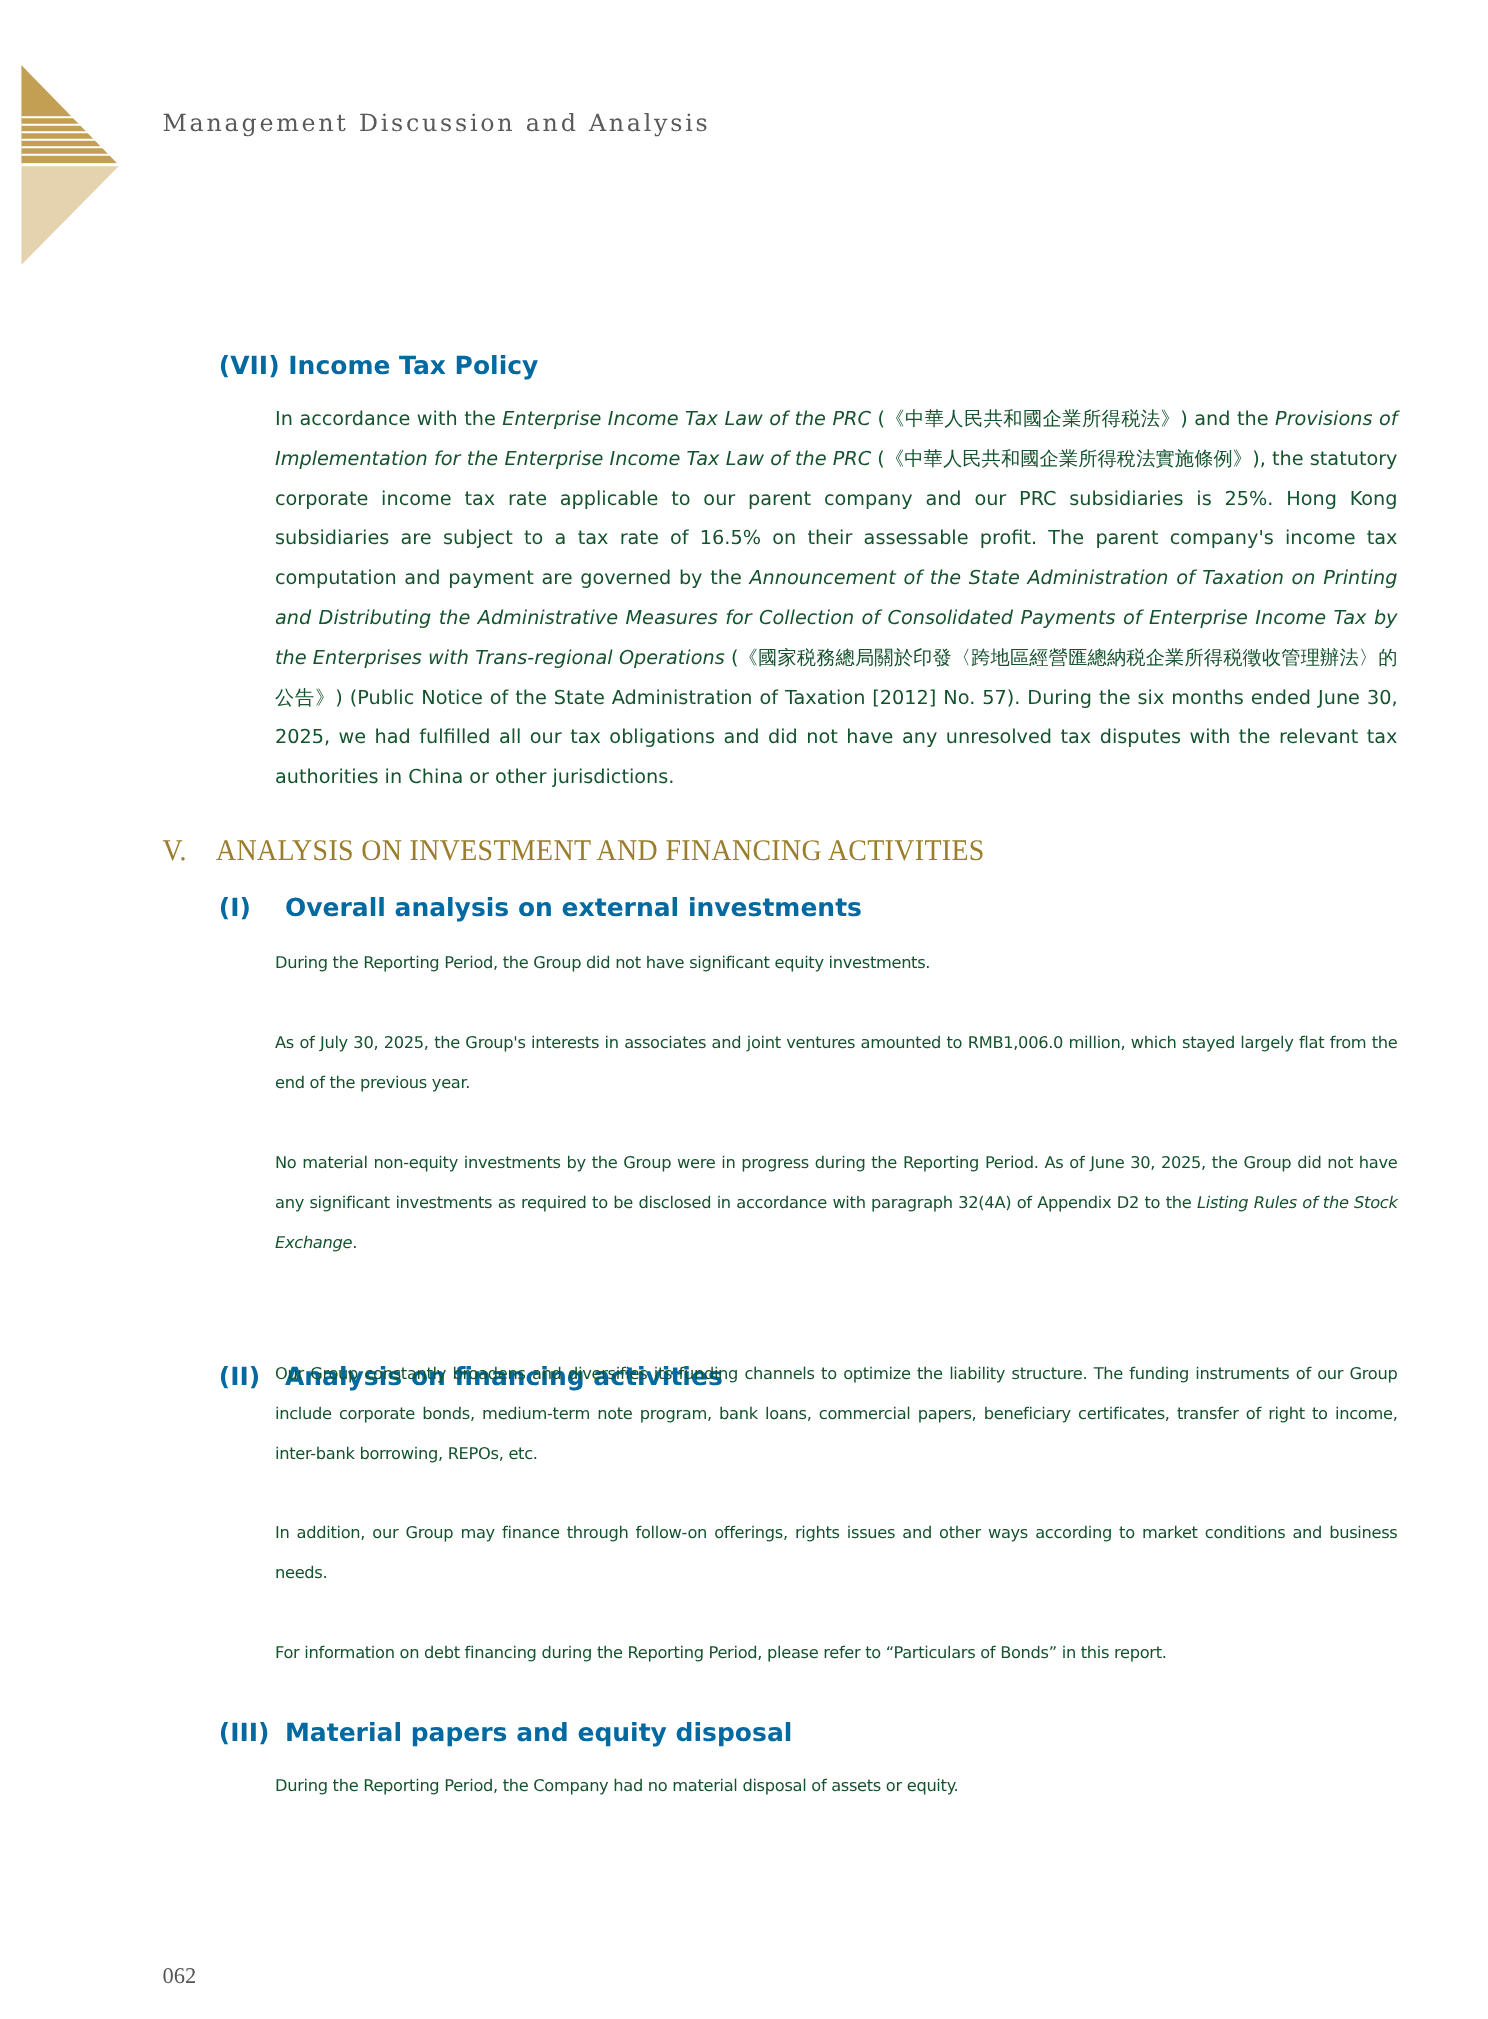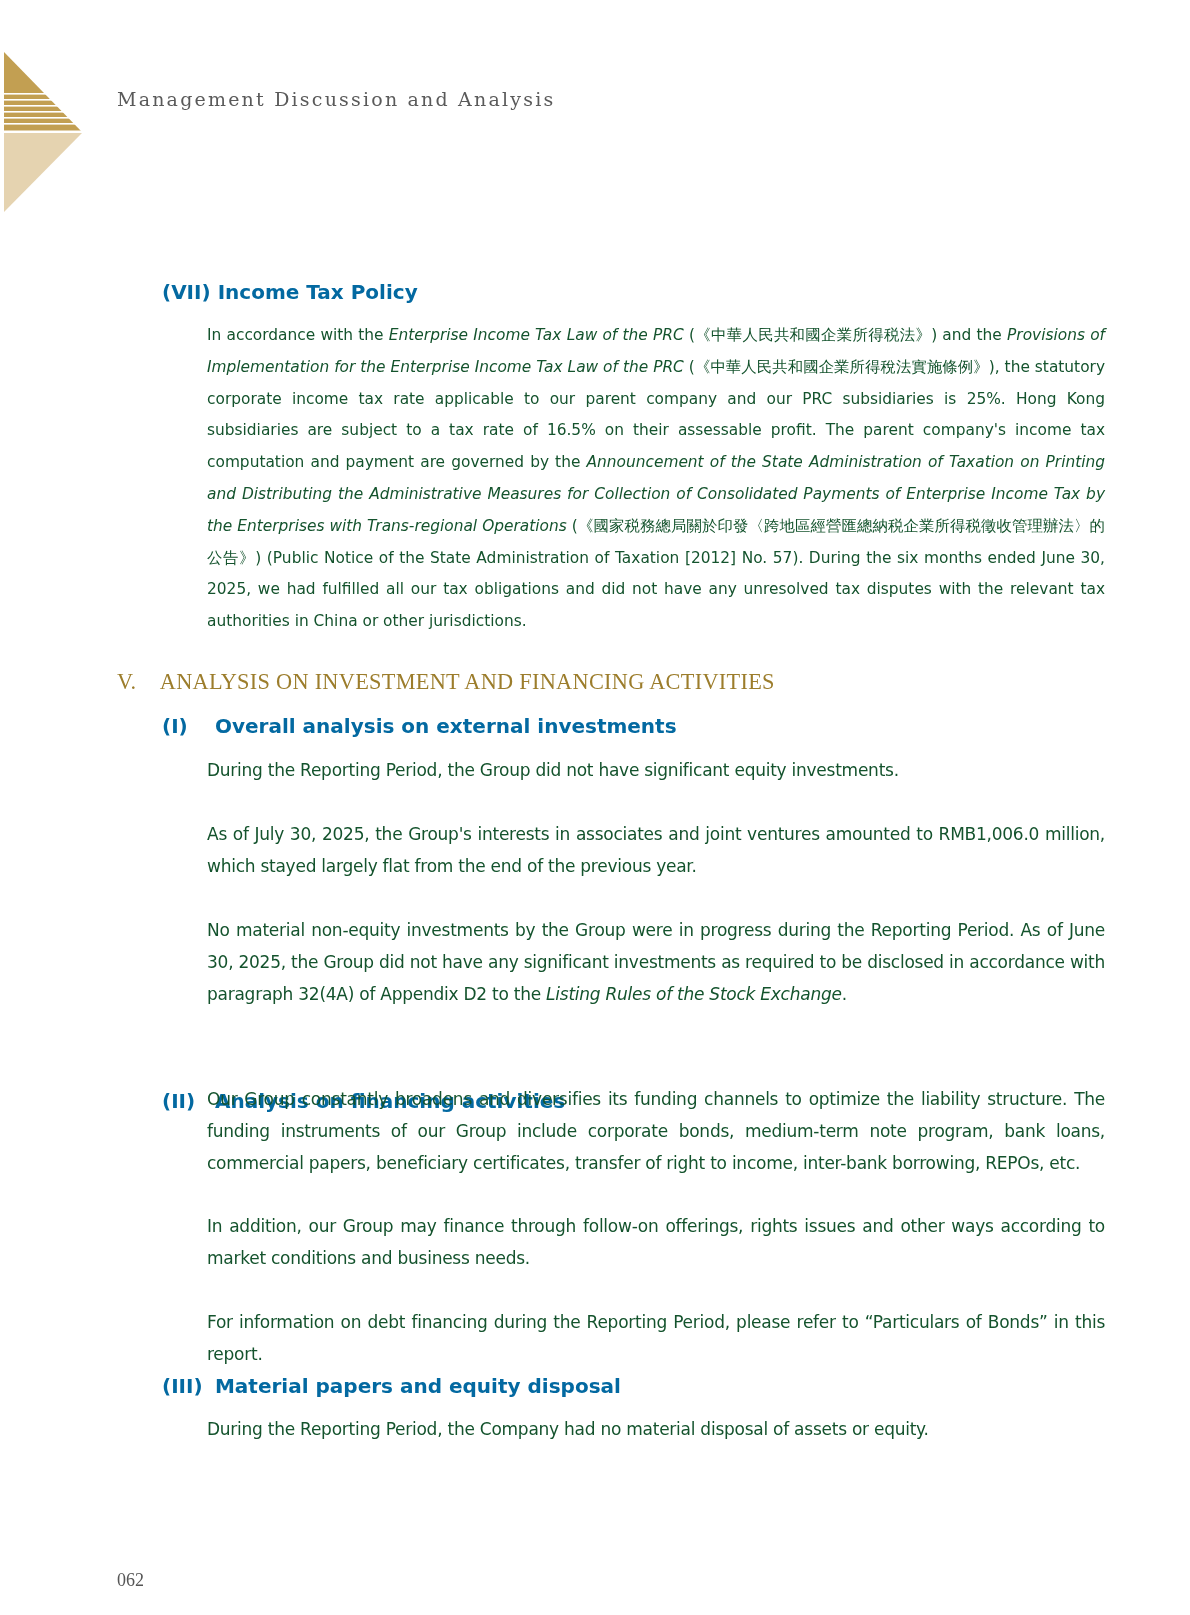--- a/index.html
+++ b/index.html
@@ -1,17 +1,17 @@
 <!DOCTYPE html>
 <html><head>
   <meta charset="utf-8">
   <style>
     html, body { margin: 0; padding: 0; background: #ffffff; }
     body { width: 1190px; height: 1615px; position: relative; overflow: hidden; }
-    .page { position: absolute; left: 4px; top: 0; width: 1060px; height: 1615px; background: #fff; }
+    .page { position: absolute; left: 17px; top: 0; width: 1060px; height: 1615px; background: #fff; }
 
     
     .corner { position: absolute; left: 0; top: 52px; width: 80px; height: 160px; }
 
     .running-head {
       position: absolute; left: 113px; top: 88px;
       font-family: "DejaVu Serif", "Liberation Serif", serif;
       font-size: 19px; letter-spacing: 2.2px; color: #5a5a5a;
       font-weight: normal;
     }
@@ -32,21 +32,21 @@
       white-space: nowrap; transform: scaleX(0.93); transform-origin: left center;
     }
     .section-title .num { display: inline-block; width: 46px; }
 
     .para {
       position: absolute; left: 203px; width: 898px;
       font-family: "DejaVu Sans", "Liberation Sans", sans-serif;
       font-size: 15.4px; line-height: 31.8px; color: #14532d;
       text-align: justify; font-weight: normal;
     }
-    .para.tight { font-size: 17px; letter-spacing: -0.25px; }
+    .para.tight { font-size: 13px; letter-spacing: -0.25px; }
     .para i { font-style: italic; }
 
     .page-number {
       position: absolute; left: 113px; top: 1526px;
       font-family: "Liberation Serif", "DejaVu Serif", serif;
       font-size: 18px; color: #555; margin-top: 44px;
     }
   </style>
 </head>
 <body>

